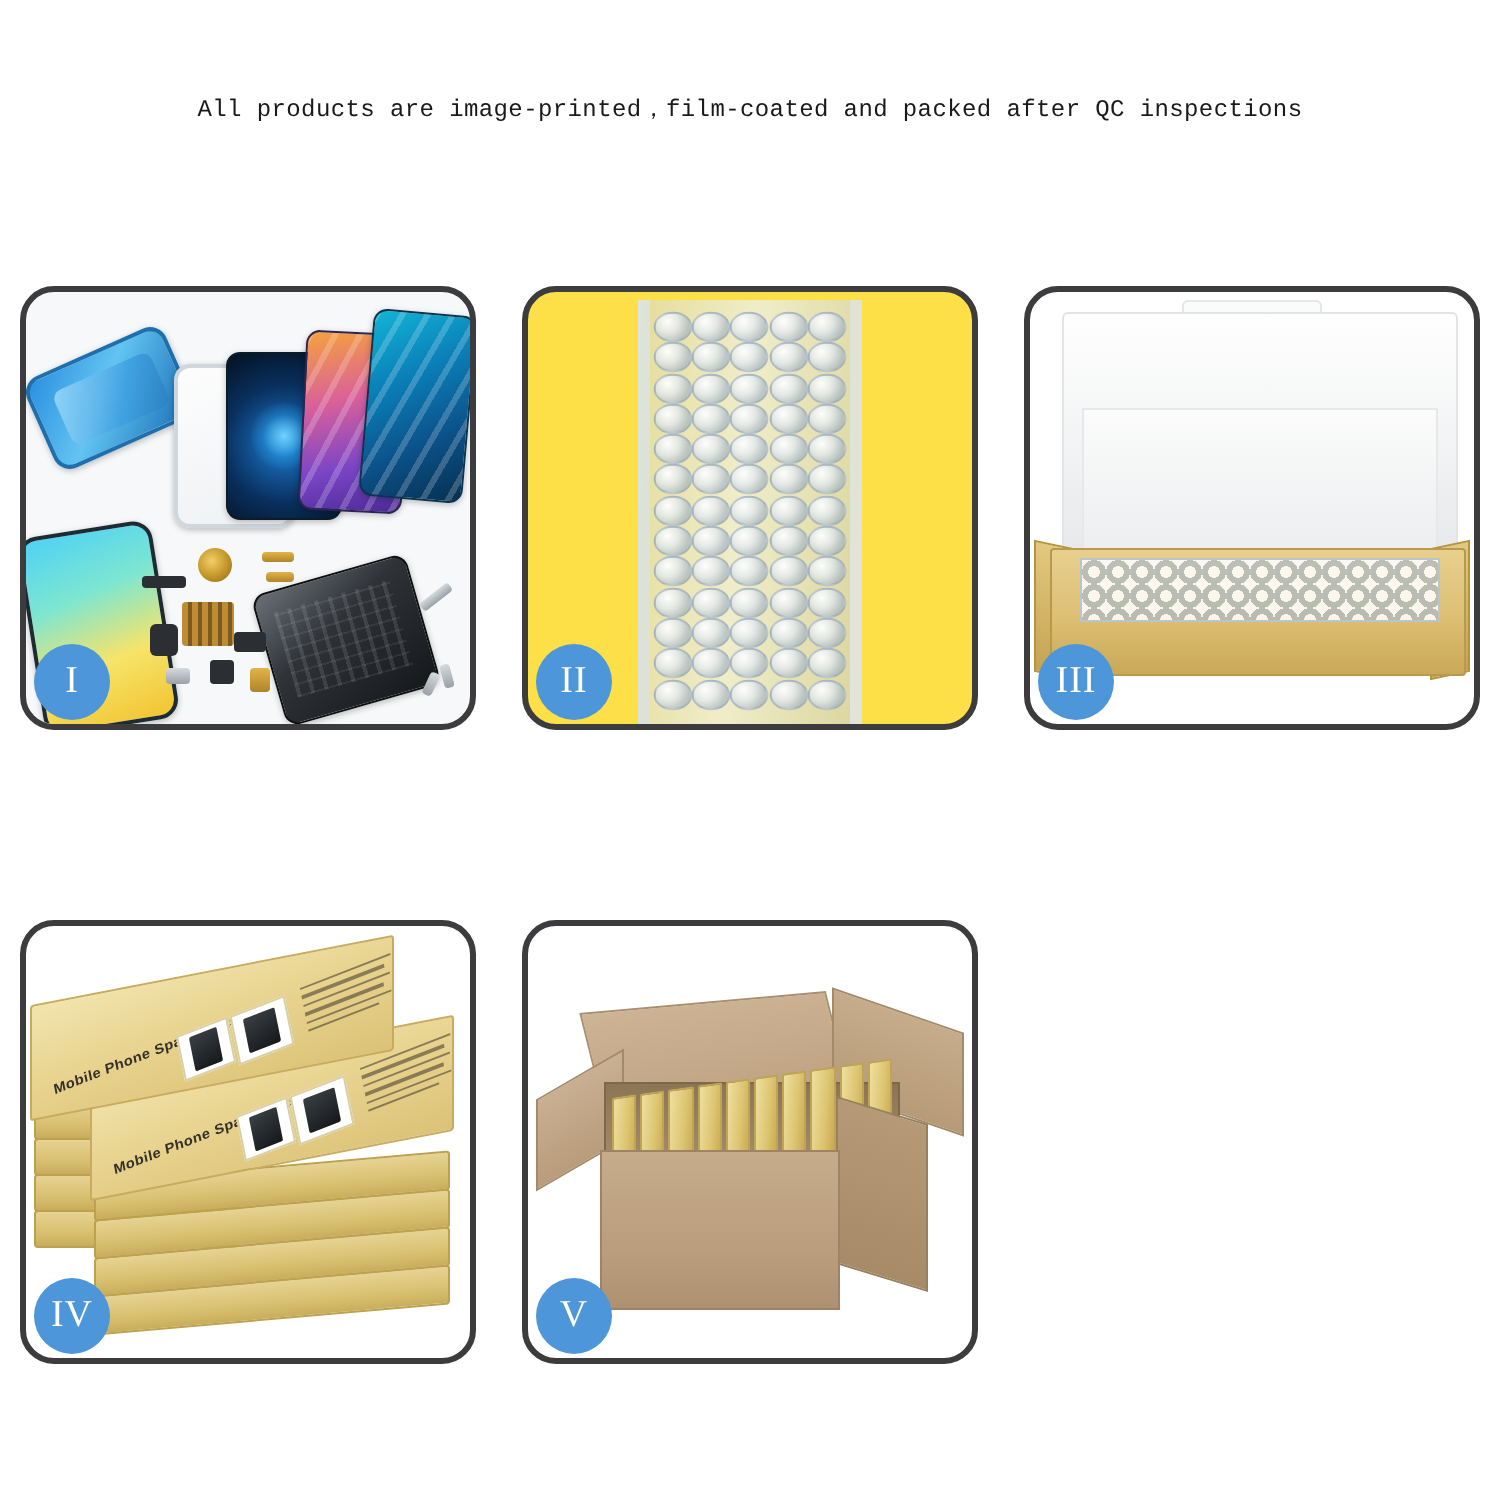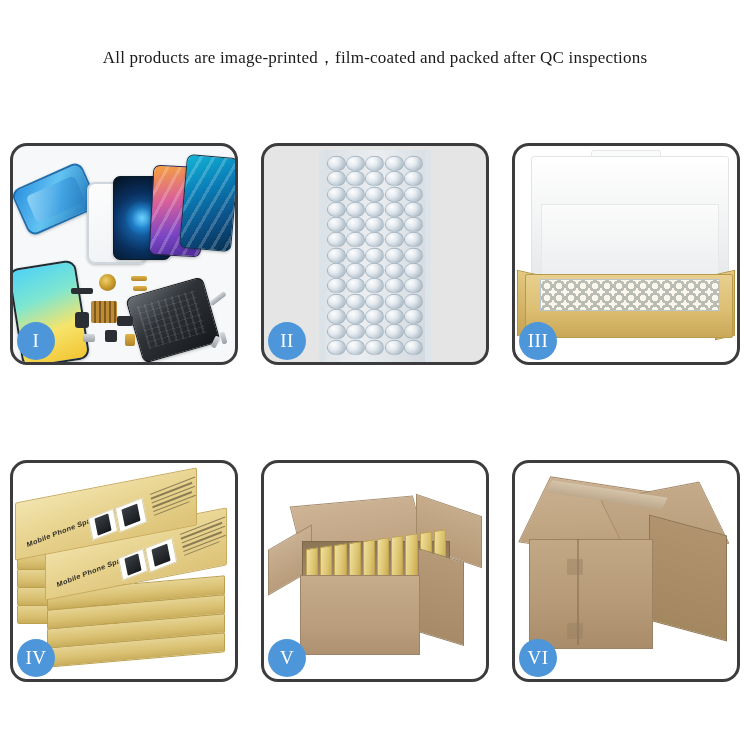--- a/index.html
+++ b/index.html
@@ -29,23 +29,23 @@
     font-size: 35px;
     letter-spacing: 1.2px;
     font-weight: bold;
     color: #111111;
     font-family: "Liberation Sans", sans-serif;
     line-height: 1.05;
     white-space: nowrap;
   }
   .subtitle {
     margin-top: 10px;
-    font-size: 17px;
+    font-size: 12px;
     color: #1a1a1a;
-    font-family: Liberation Serif, serif;
+    font-family: Liberation Mono, monospace;
     letter-spacing: 0.2px;
     white-space: nowrap;
   }
 
   
   .grid {
     position: absolute;
     left: 10px;
     top: 143px;
     width: 730px;
@@ -175,21 +175,21 @@
       repeating-linear-gradient(90deg,#c08b35 0 3px,#7d5a20 3px 5px),
       repeating-linear-gradient(0deg,#c08b35 0 3px,#7d5a20 3px 5px);
   }
   .part.coil {
     border-radius: 50%;
     background: radial-gradient(circle at 40% 38%, #f0cf6a 0%, #c89a2c 50%, #8b6717 100%);
   }
   .part.silver { background: linear-gradient(#d6dade,#9aa1a7); }
 
   
-  .p2 { background: #e5e5e5; }
+  .p2 { background: #fde047; }
   .wrapsheet {
     position: absolute;
     left: 50%;
     top: 4px;
     width: 112px;
     height: 214px;
     margin-left: -56px;
     background: linear-gradient(95deg, rgba(212,221,228,.55), rgba(236,241,245,.75) 45%, rgba(199,210,219,.6));
     border-left: 6px solid rgba(220,228,234,.75);
     border-right: 6px solid rgba(220,228,234,.75);
@@ -631,28 +631,15 @@
             <b></b>
             <b></b>
             <b></b>
         </div>
         <div class="c5-sidewall"></div>
         <div class="c5-front"></div>
       </div>
       <div class="badge">V</div>
     </div>
 
-    <div class="panel p6">
-      <div class="panel-stage">
-        <div class="c6-top"></div>
-        <div class="c6-top2"></div>
-        <div class="c6-tape"></div>
-        <div class="c6-side"></div>
-        <div class="c6-front"></div>
-        <div class="c6-seam"></div>
-        <div class="c6-tab" style="left:52px;top:96px;"></div>
-        <div class="c6-tab" style="left:52px;top:160px;"></div>
-      </div>
-      <div class="badge">VI</div>
-    </div>
 
   </div>
 </div>
 
 </body></html>

